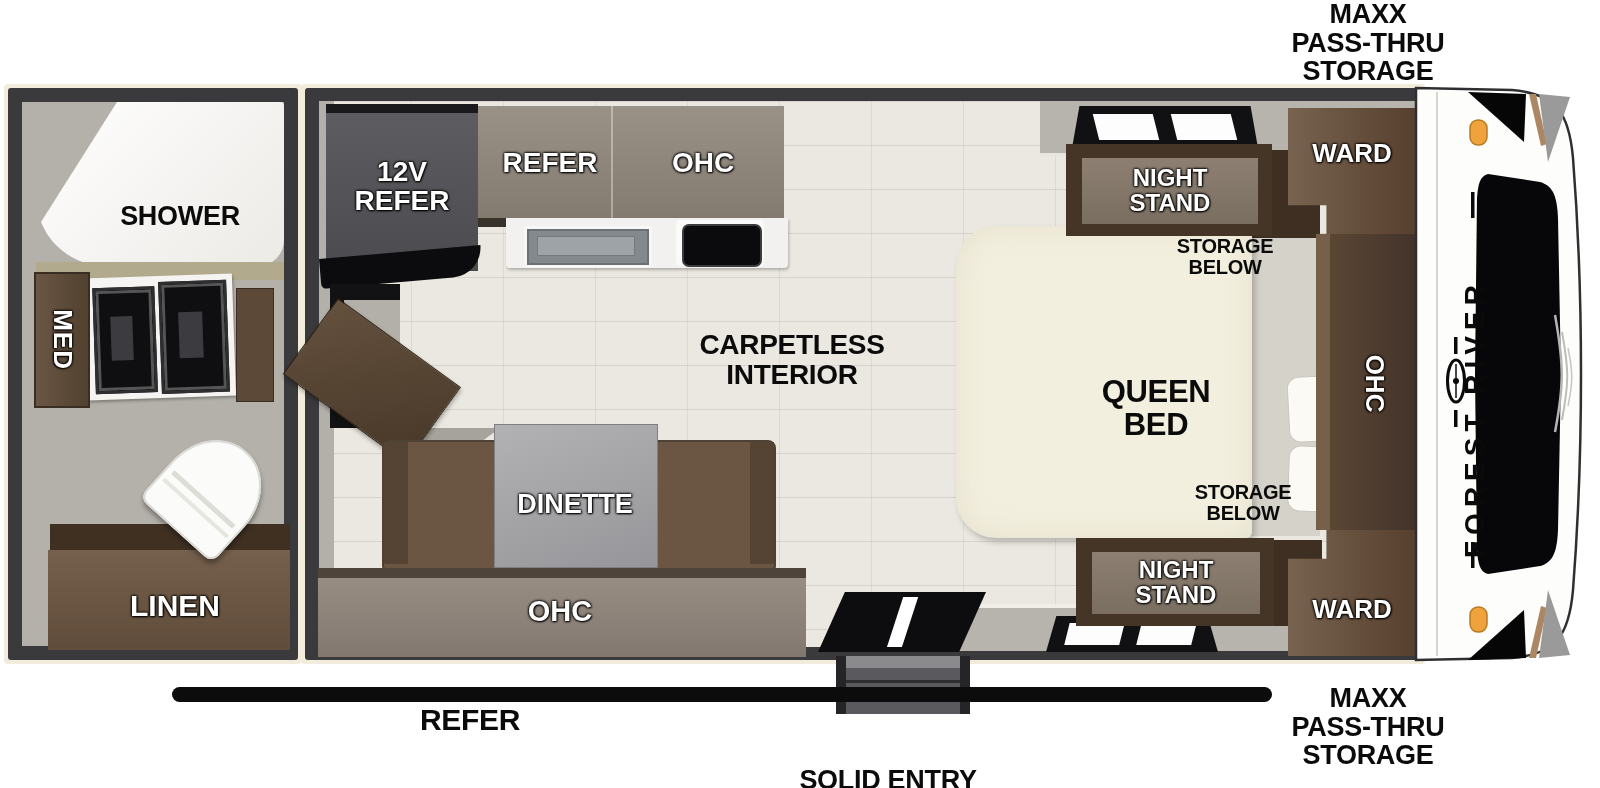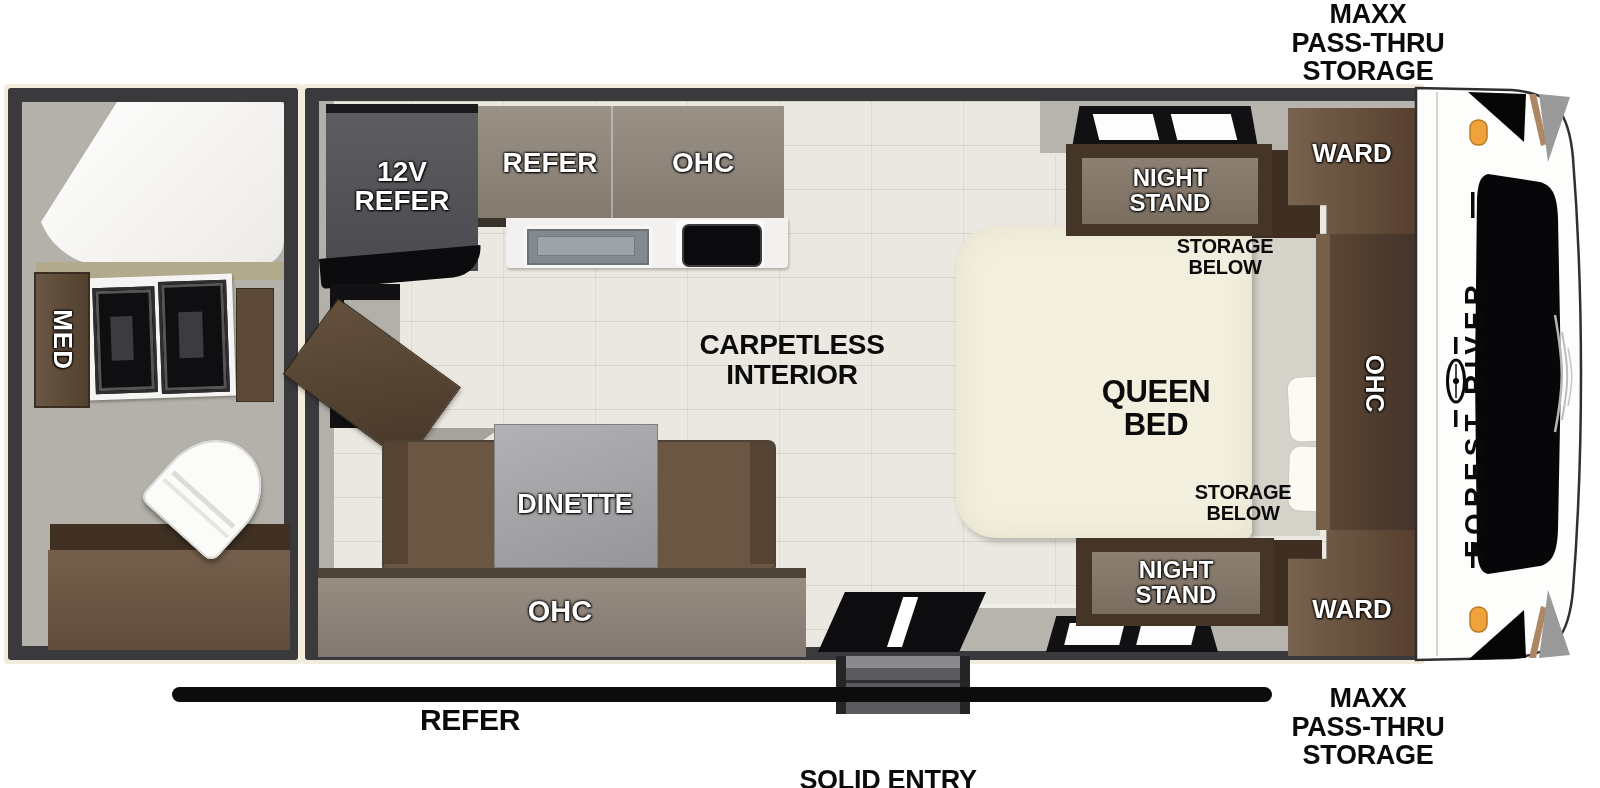--- a/index.html
+++ b/index.html
@@ -24,38 +24,40 @@
 <body>
 
 <div id="stage">
 
   <div class="abs trim" style="left:4px;top:84px;width:298px;height:580px;"></div>
   <div class="abs wall" style="left:8px;top:88px;width:290px;height:572px;"></div>
   <div class="abs bathfloor" style="left:22px;top:102px;width:262px;height:544px;"></div>
 
   <div class="abs" style="left:36px;top:102px;width:248px;height:164px;background:linear-gradient(135deg,#ffffff,#eceae6);border-radius:4px 4px 26px 70px;"></div>
   <div class="abs" style="left:22px;top:102px;width:95px;height:150px;background:#b4b1ab;clip-path:polygon(0 0,100% 0,0 100%);"></div>
+  <div class="abs lbl-b" style="left:80px;top:202px;width:200px;font-size:27px;">SHOWER</div>
 
   <div class="abs" style="left:36px;top:262px;width:248px;height:18px;background:#b2aa8c;"></div>
   <div class="abs" style="left:86px;top:276px;width:148px;height:122px;background:#f5f4f2;transform:rotate(-2deg);box-shadow:1px 2px 3px rgba(0,0,0,.3);">
     <div class="abs" style="left:8px;top:10px;width:56px;height:100px;background:#0f0f12;border:3px solid #2e2e30;box-shadow:inset 0 0 0 3px #555;">
       <div class="abs" style="left:14px;top:26px;width:22px;height:44px;background:#3c3c40;"></div>
     </div>
     <div class="abs" style="left:74px;top:6px;width:62px;height:106px;background:#0f0f12;border:3px solid #2e2e30;box-shadow:inset 0 0 0 3px #555;">
       <div class="abs" style="left:16px;top:28px;width:24px;height:46px;background:#3c3c40;"></div>
     </div>
   </div>
   <div class="abs" style="left:236px;top:288px;width:36px;height:112px;background:#5c4938;border:1px solid #3a2d22;"></div>
 
   <div class="abs vtext" style="left:34px;top:272px;width:52px;height:132px;background:linear-gradient(90deg,#6a5644,#52412f);border:2px solid #3a2d22;">
     <span class="lbl-w" style="font-size:26px;letter-spacing:1px;">MED</span>
   </div>
 
   <div class="abs" style="left:50px;top:524px;width:240px;height:28px;background:#3f3022;"></div>
   <div class="abs" style="left:48px;top:550px;width:242px;height:100px;background:linear-gradient(180deg,#74604c,#604c3a);"></div>
+  <div class="abs lbl-w" style="left:75px;top:590px;width:200px;font-size:30px;">LINEN</div>
 
   <div class="abs" style="left:162px;top:438px;width:98px;height:106px;background:#fbfbf9;border-radius:48px 48px 10px 10px / 58px 58px 10px 10px;
               transform:rotate(42deg);box-shadow:inset 0 0 0 2px #d9d9d5, 3px 3px 5px rgba(0,0,0,.35);">
     <div class="abs" style="left:8px;top:62px;width:82px;height:5px;background:#dddcd6;"></div>
     <div class="abs" style="left:6px;top:74px;width:86px;height:4px;background:#e6e5df;"></div>
   </div>
 
   <div class="abs trim" style="left:301px;top:84px;width:1124px;height:580px;"></div>
   <div class="abs wall" style="left:305px;top:88px;width:1116px;height:572px;"></div>
   <div class="abs floor" style="left:319px;top:101px;width:1098px;height:546px;"></div>

